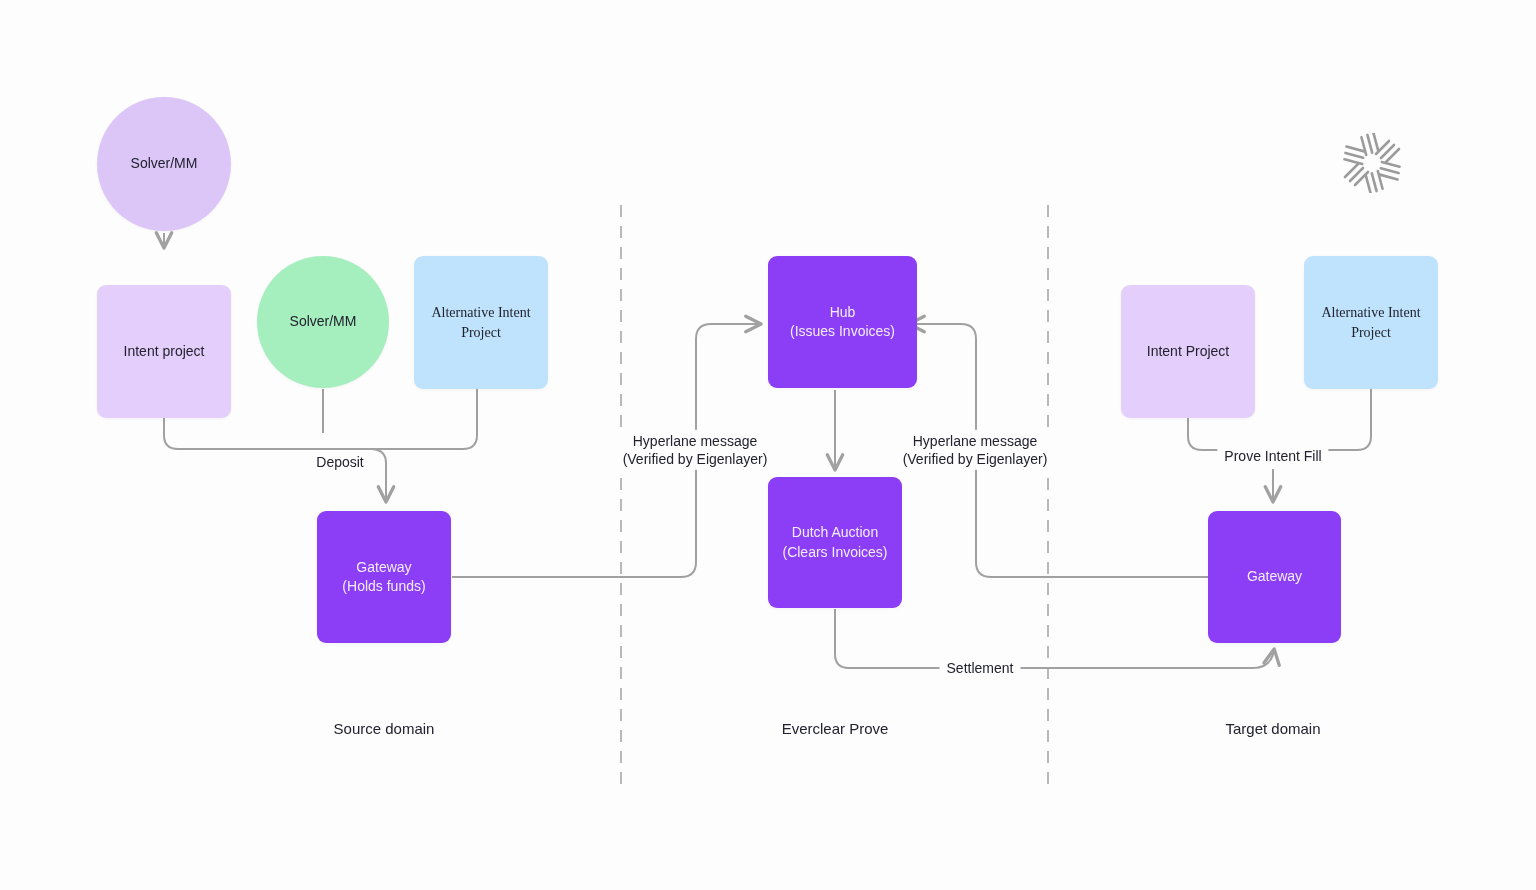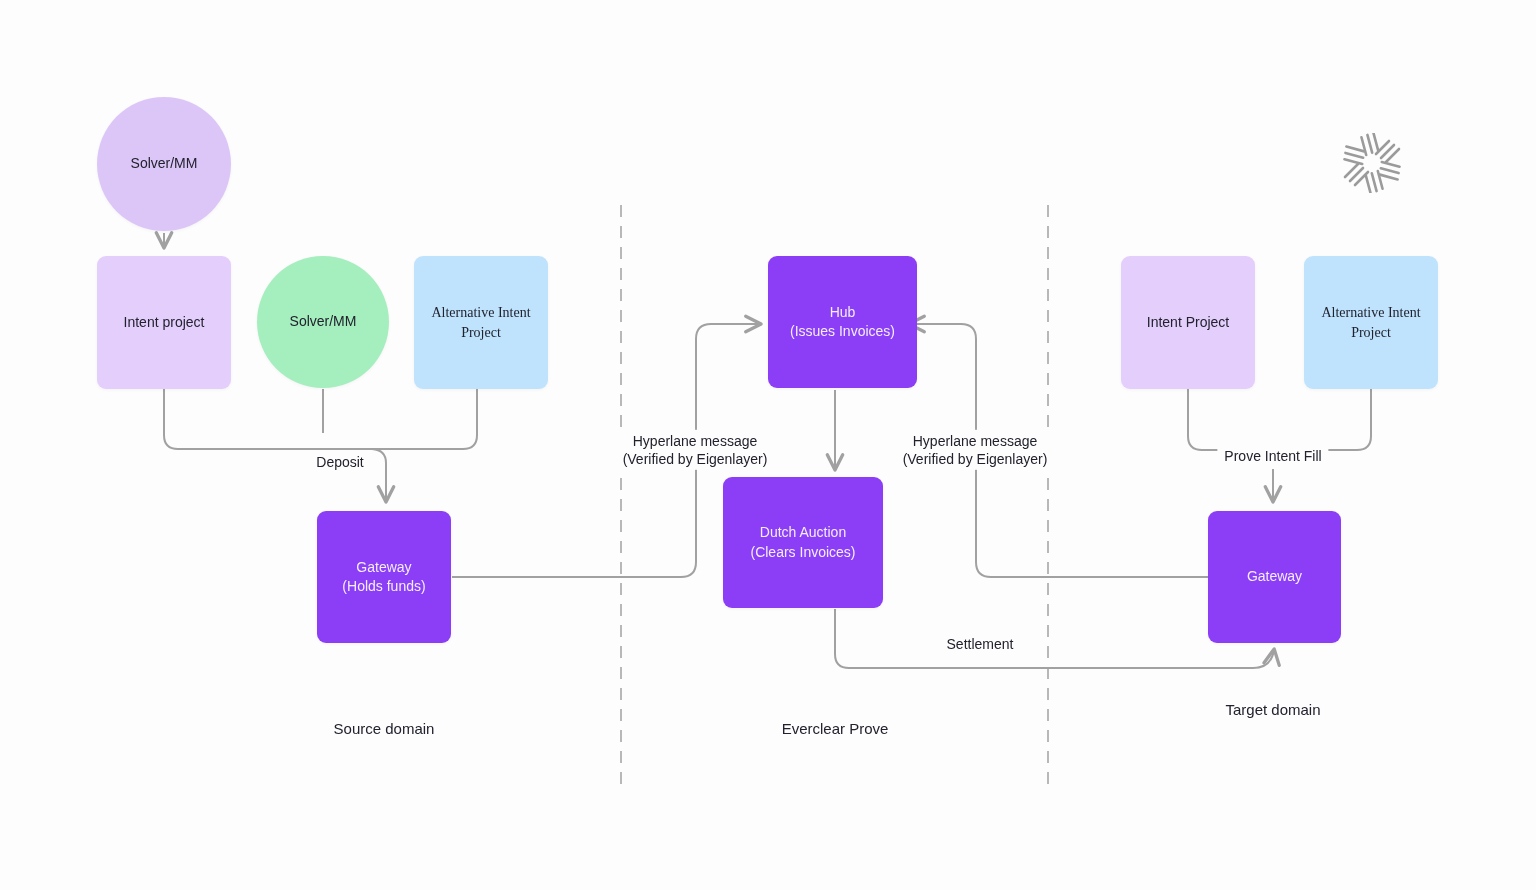--- a/index.html
+++ b/index.html
@@ -42,21 +42,21 @@
     font-size: 14px;
     line-height: 1.38;
     color: var(--dark-text, #22222e);
     white-space: pre-line;
     border-radius: 9px;
     z-index: 2;
     box-shadow: 0 1px 3px rgba(80, 60, 120, 0.06);
   }
   .node.circle { border-radius: 50%; }
   .node.lavender-circle { background: var(--lavender-circle, #dcc6f8); }
-  .node.lavender-box { background: var(--lavender-box, #e4cefb); }
+  .node.lavender-box { background: var(--lavender-box, #e4cefb); margin-top: 29px; }
   .node.green-circle { background: var(--green-circle, #a5eebd); }
   .node.blue-box { background: var(--blue-box, #bfe3fc); font-family: Liberation Serif, serif; }
   .node.purple {
     background: var(--purple-box, #8b3ef6);
     color: var(--purple-box-text, #f3edff);
   }
   .edge-label {
     position: absolute;
     transform: translate(-50%, -50%);
     background: var(--background, #fdfdfd);
@@ -136,47 +136,47 @@
 
   <div class="node blue-box" style="left:414px; top:256px; width:134px; height:133px;">Alternative Intent
 Project</div>
 
   <div class="node purple" style="left:317px; top:511px; width:134px; height:132px;">Gateway
 (Holds funds)</div>
 
   <div class="node purple" style="left:768px; top:256px; width:149px; height:132px;">Hub
 (Issues Invoices)</div>
 
-  <div class="node purple" style="left:723px; top:477px; width:160px; height:131px;">Dutch Auction
+  <div class="node purple" style="left:768px; top:477px; width:134px; height:131px;">Dutch Auction
 (Clears Invoices)</div>
 
   <div class="node lavender-box" style="left:1121px; top:256px; width:134px; height:133px;">Intent Project</div>
 
   <div class="node blue-box" style="left:1304px; top:256px; width:134px; height:133px;">Alternative Intent
 Project</div>
 
   <div class="node purple" style="left:1208px; top:511px; width:133px; height:132px;">Gateway</div>
 
   <div class="edge-label" style="left:340px; top:462px;">Deposit</div>
 
   <div class="edge-label" style="left:695px; top:450px;">Hyperlane message
 (Verified by Eigenlayer)</div>
 
   <div class="edge-label" style="left:975px; top:450px;">Hyperlane message
 (Verified by Eigenlayer)</div>
 
   <div class="edge-label" style="left:1273px; top:456px;">Prove Intent Fill</div>
 
-  <div class="edge-label" style="left:980px; top:644px;">Settlement</div>
+  <div class="edge-label" style="left:980px; top:668px;">Settlement</div>
 
   <div class="domain-label" style="left:384px; top:728px;text-align:center;">Source domain</div>
 
   <div class="domain-label" style="left:835px; top:728px;">Everclear Prove</div>
 
-  <div class="domain-label" style="left:1273px; top:709px;">Target domain</div>
+  <div class="domain-label" style="left:1273px; top:728px;">Target domain</div>
 
   <svg class="logo" width="60" height="60" viewBox="0 0 60 60">
     <g class="logo-strokes" transform="translate(30,30)">
       <use href="#logo-arm"></use>
       <use href="#logo-arm" transform="rotate(60)"></use>
       <use href="#logo-arm" transform="rotate(120)"></use>
       <use href="#logo-arm" transform="rotate(180)"></use>
       <use href="#logo-arm" transform="rotate(240)"></use>
       <use href="#logo-arm" transform="rotate(300)"></use>
     </g>

